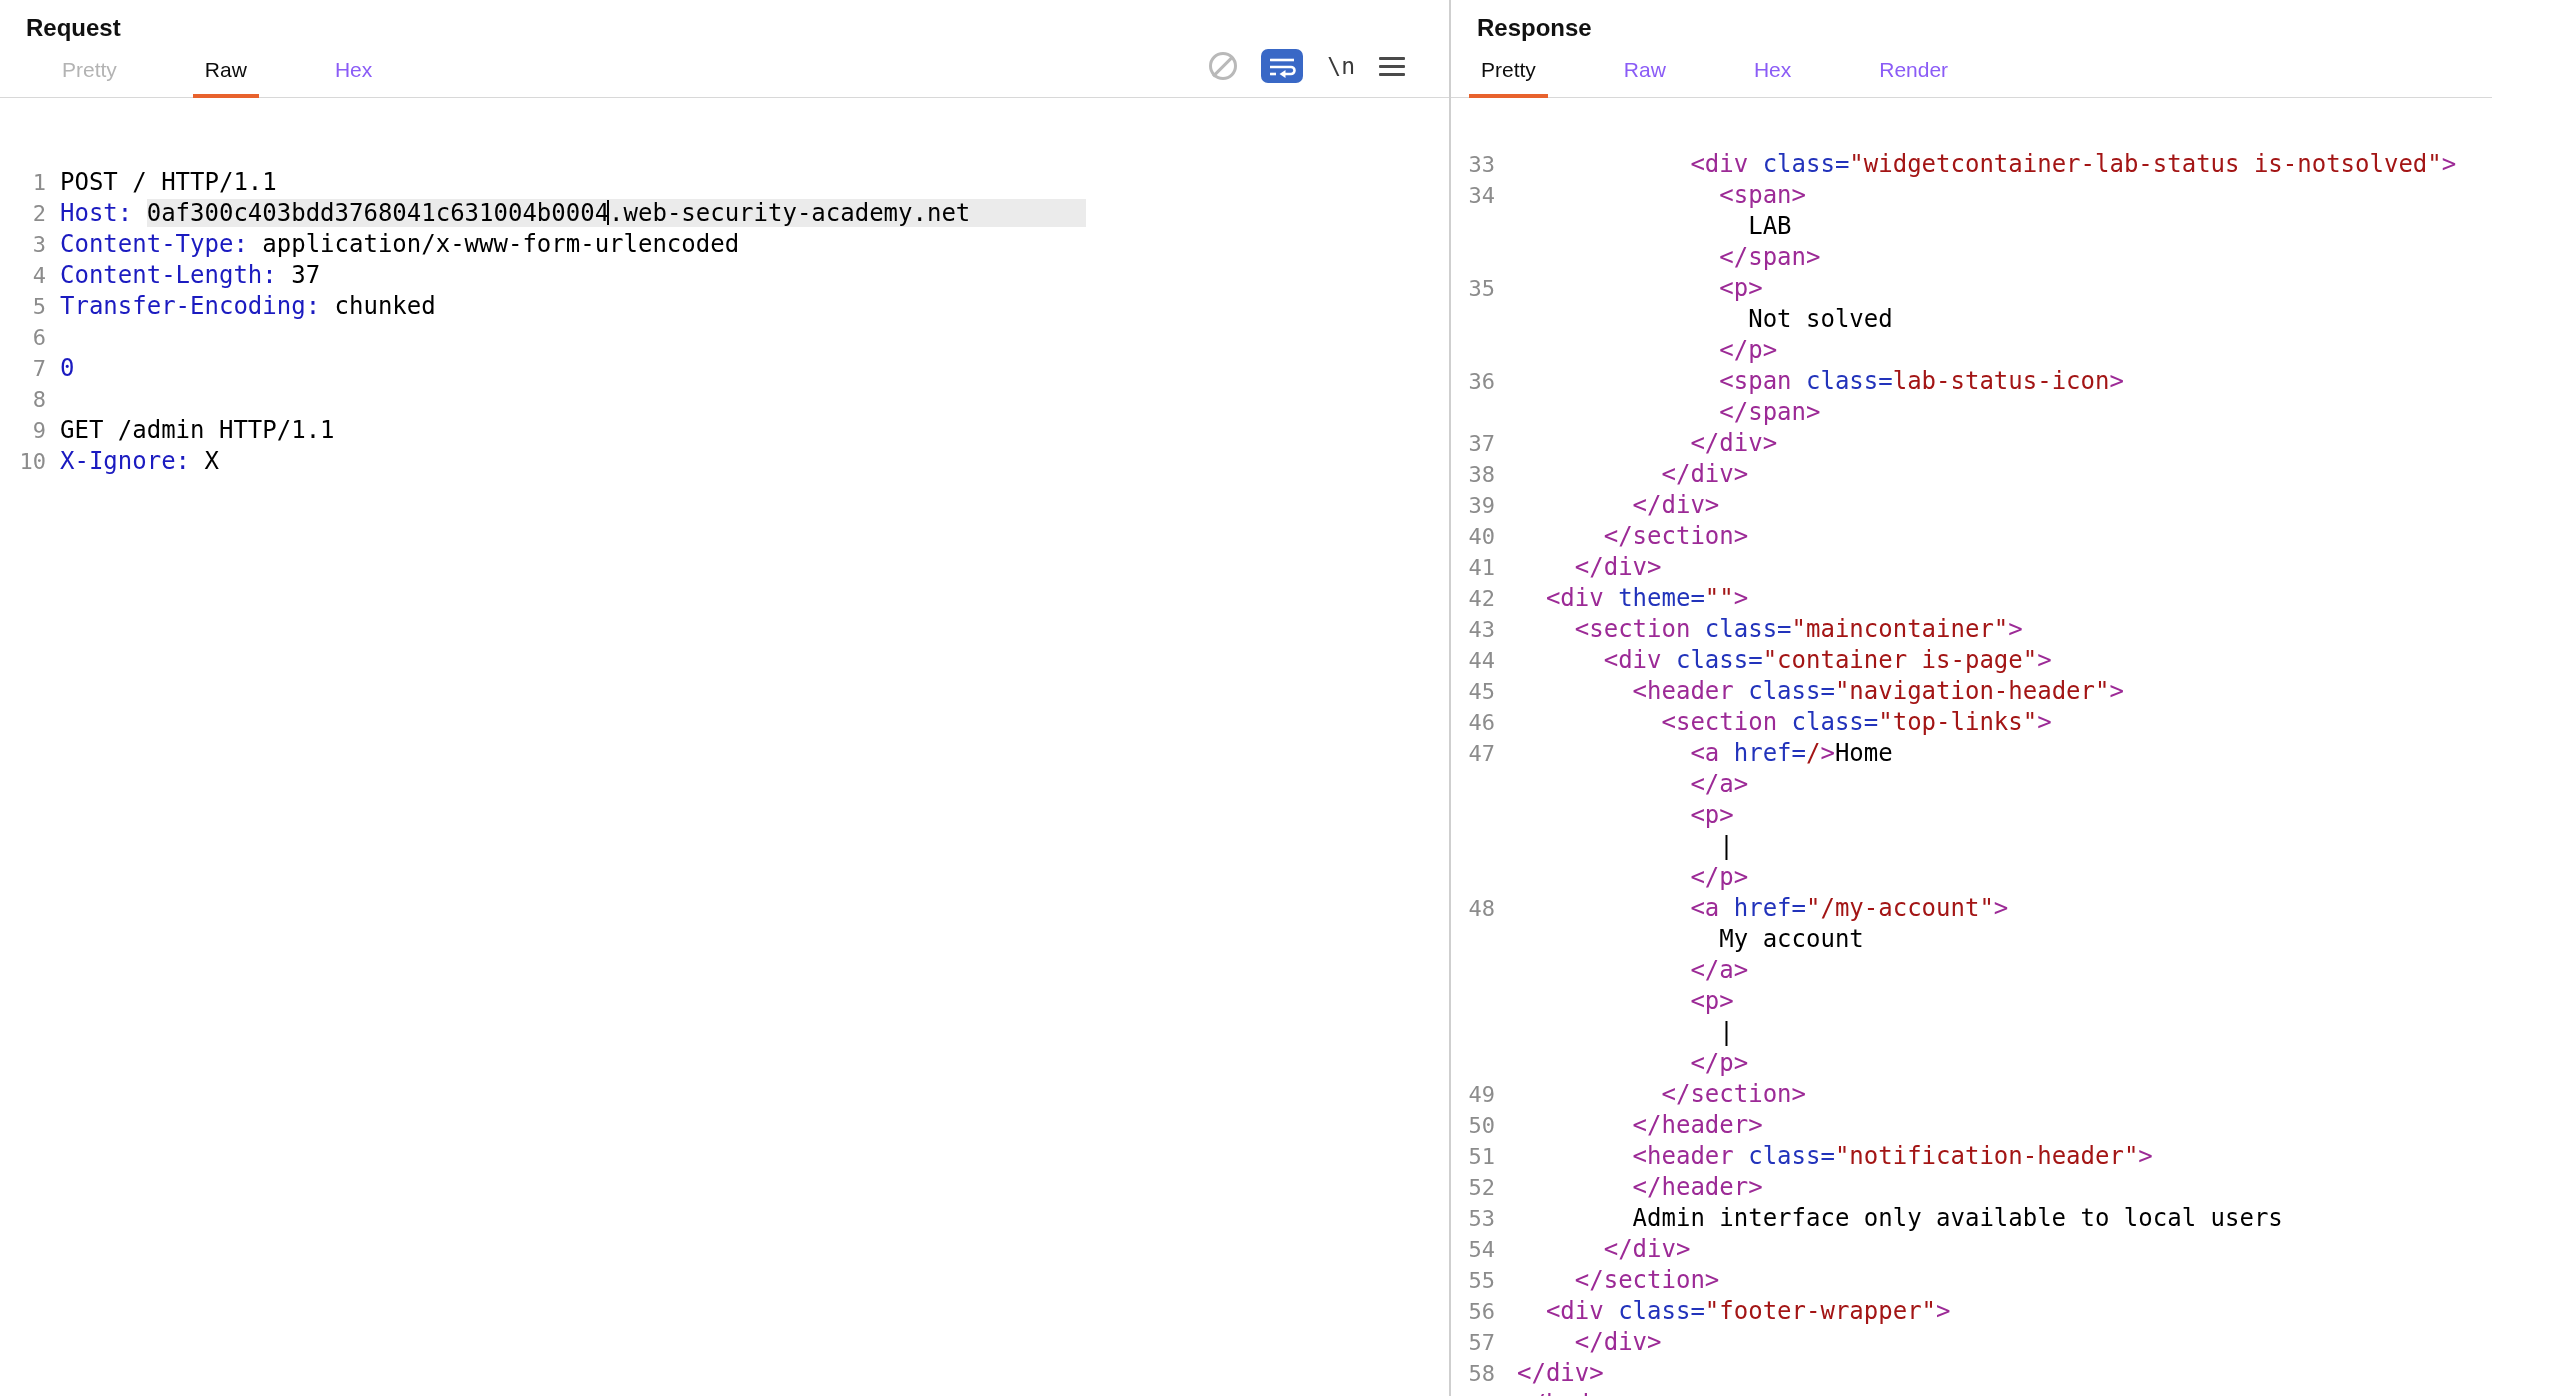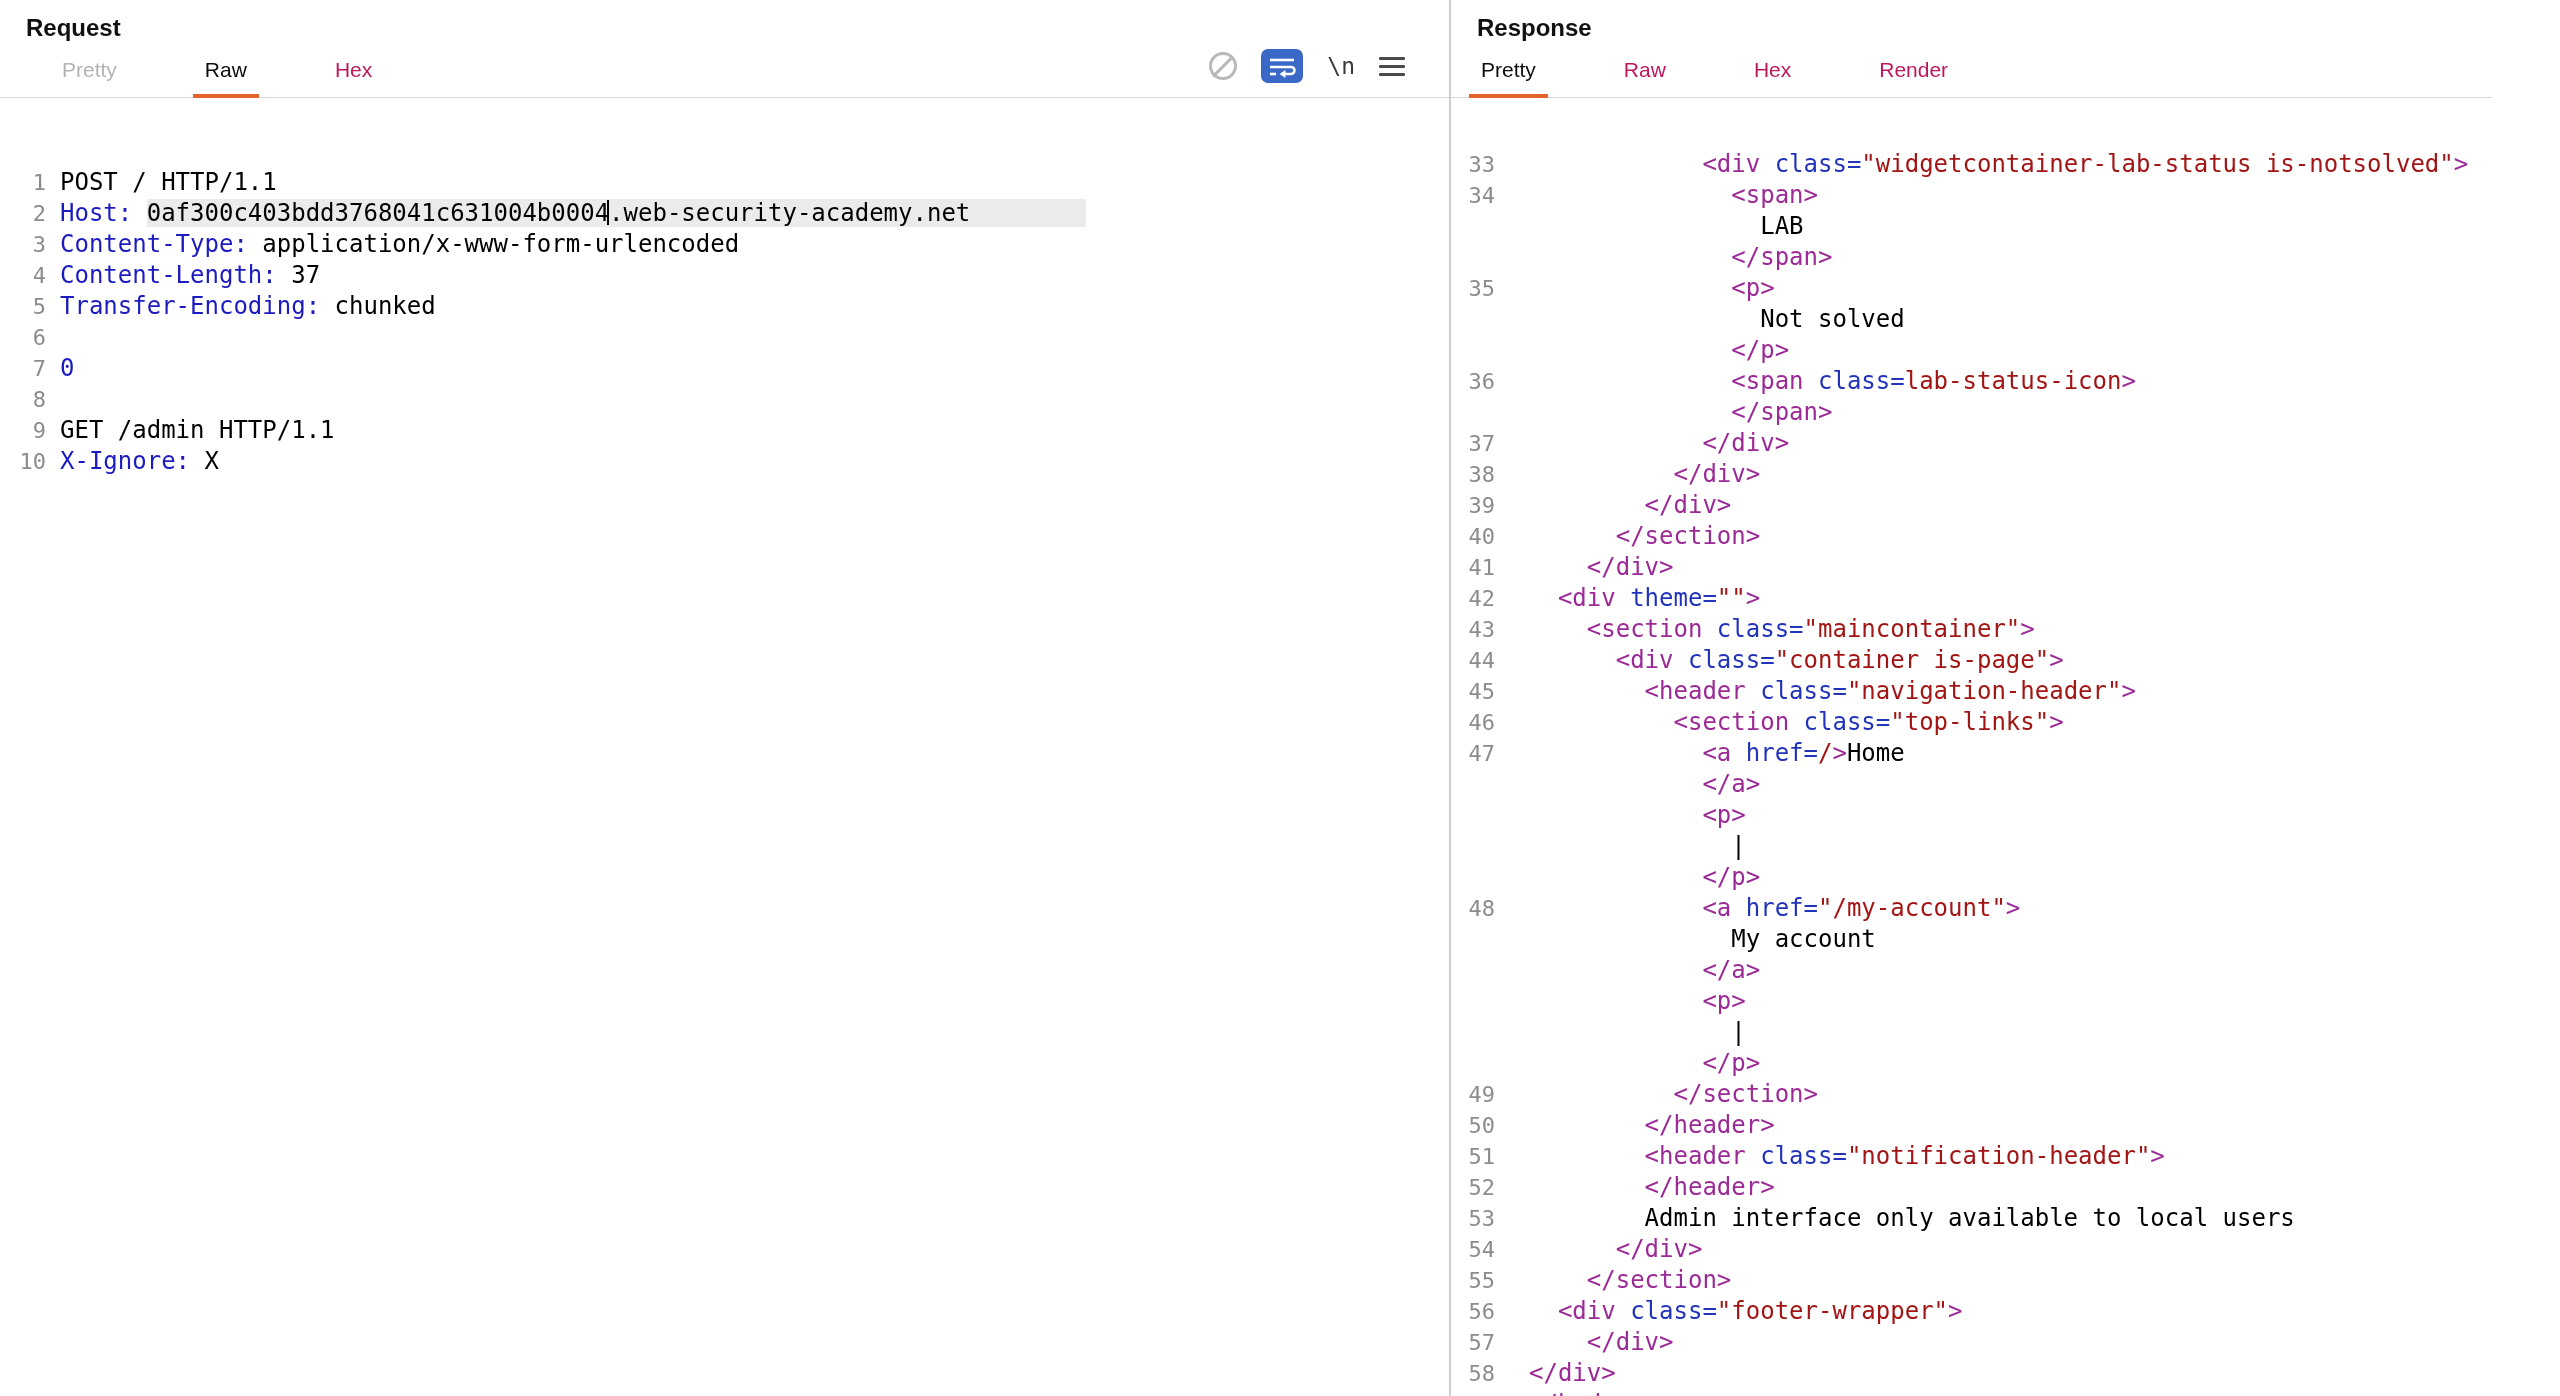--- a/index.html
+++ b/index.html
@@ -11,42 +11,42 @@
   .panel { position:relative; height:100%; background:#fff; overflow:hidden; }
   .panel.request { width:1451px; border-right:2px solid var(--panel-border-gray, #cfcfcf); flex:none; }
   .panel.response { flex:1; }
 
   .panel-header { height:98px; border-bottom:1px solid #d8d8d8; position:relative; background:#fff; }
   .panel-title { position:absolute; top:14px; left:26px; font-size:24px; font-weight:bold; color:#111; }
 
   .tabbar { position:absolute; bottom:-1px; display:flex; gap:64px; }
   .request .tabbar { left:50px; }
   .response .tabbar { left:18px; }
-  .tab { font-size:21px; padding:0 12px 12px 12px; color:#be185d; border-bottom:4px solid transparent; cursor:pointer; }
+  .tab { font-size:21px; padding:0 12px 12px 12px; color:#8b5cf6; border-bottom:4px solid transparent; cursor:pointer; }
   .tab.selected { color:#0d0d0d; border-bottom-color:var(--accent-orange, #e8622d); }
   .tab.disabled { color:#b3b3b3; }
 
   .toolbar { position:absolute; right:44px; bottom:14px; display:flex; align-items:center; gap:24px; }
   .icon-slash { width:28px; height:28px; border:3px solid #b9b9b9; border-radius:50%; position:relative; display:inline-block; }
   .icon-slash i { position:absolute; left:-3px; top:9.5px; width:28px; height:3px; background:#b9b9b9; transform:rotate(-45deg); }
   .icon-wrap { display:inline-block; line-height:0; }
   .icon-nl { font-family:"DejaVu Sans Mono", monospace; font-size:23px; color:#3a3a3a; }
   .icon-menu { display:inline-flex; flex-direction:column; gap:5px; width:26px; }
   .icon-menu i { height:3px; background:#4a4a4a; border-radius:1px; }
 
   .code-pane { position:absolute; top:99px; left:0; right:0; bottom:0; overflow:hidden;
                font-family:"DejaVu Sans Mono", monospace; font-size:24px; line-height:31px;
                white-space:pre; color:#000; }
   .request .code-pane { padding-top:6px; }
   .response-rows { margin-top:-12px; }
 
   .row { display:flex; height:31px; }
   .gutter { flex:none; text-align:right; color:var(--line-number-gray, #8c8c8c); font-size:22px; }
   .request .gutter { width:46px; margin-right:14px; }
-  .response .gutter { width:44px; margin-right:34px; }
+  .response .gutter { width:44px; margin-right:22px; }
   .code { flex:none; }
 
   .seg-p { color:#000; }
   .seg-n { color:var(--header-name-blue, #1b1bc0); }
   .seg-t { color:var(--tag-purple, #9c2a96);text-align:center; }
   .seg-a { color:var(--attr-blue, #2233bb); }
   .seg-s { color:var(--string-red, #a31515); }
   .seg-x { color:#000; }
   .hl { background:var(--selection-gray, #ebebeb);text-align:right; }
   .caret { display:inline-block; width:3px; height:25px; background:#000; vertical-align:middle; margin:0 -1px 4px -2px; }

